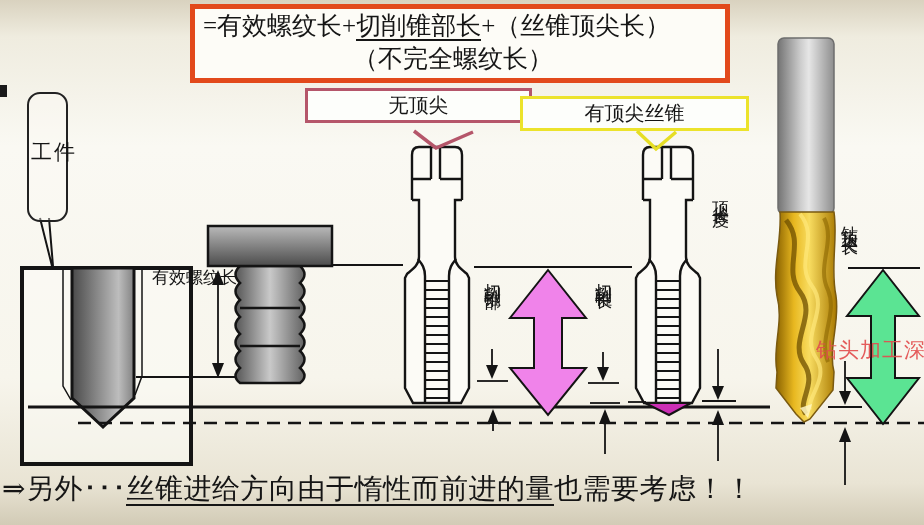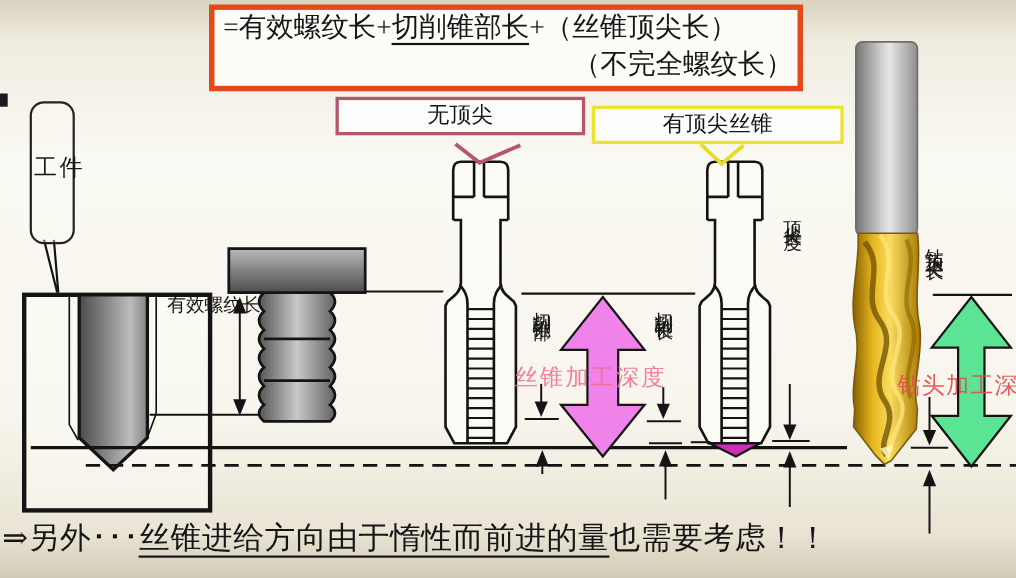--- a/index.html
+++ b/index.html
@@ -8,37 +8,37 @@
     font-family:"Liberation Serif","DejaVu Serif",serif;color:#151515;
     background:linear-gradient(180deg,#d9d2bf 0%,#efecdf 7%,#faf9f3 28%,#f7f5ec 72%,#e9e4d4 92%,#d2cbb6 100%);
   }
   .layer{position:absolute;left:0;top:0;pointer-events:none;}
   
   .formula{
     position:absolute;left:190px;top:4px;width:518px;
     border:5px solid #e2491b;background:#fdfcf7;
     text-align:left;font-size:25px;line-height:1.3;padding:1px 4px 3px 8px;
   }
-  .formula .l2{text-align:right;text-indent:150px;}
+  .formula .l2{text-align:left;text-indent:150px;}
   .u{border-bottom:2px solid #151515;}
   
   .workpiece{
     position:absolute;left:20px;top:266px;width:165px;height:192px;
     border:4px solid #141414;background:rgba(252,251,246,.55);
   }
   .balloon{
     position:absolute;left:27px;top:92px;width:37px;height:126px;
     border:2.5px solid #222;border-radius:13px;background:rgba(252,251,246,.4);
   }
   .balloon-text{position:absolute;left:31px;top:106px;font-size:21px;white-space:nowrap;letter-spacing:2px;margin-top:32px;}
   
   .labelbox{position:absolute;background:#fdfefb;text-align:center;font-size:20px;}
   .bolt-label{left:185px;top:186px;width:156px;height:29px;line-height:29px;border:2px solid #9fdcb4;}
   .notip-label{left:290px;top:88px;width:221px;height:29px;line-height:29px;border:3px solid #b5566a;margin-left:15px;}
-  .withtip-label{left:538px;top:96px;width:223px;height:29px;line-height:29px;border:3px solid #ece32b;}
+  .withtip-label{left:520px;top:96px;width:223px;height:29px;line-height:29px;border:3px solid #ece32b;}
   
   .dim{position:absolute;font-size:17px;white-space:nowrap;}
   .vtext{writing-mode:vertical-rl;text-orientation:upright;letter-spacing:3px;}
   .eff-len{left:152px;top:266px;}
   .cone-part{left:481px;top:270px;}
   .cone-len{left:592px;top:270px;}
   .tip-len{left:709px;top:188px;}
   .drill-tip-len{left:838px;top:213px;}
   .pink-depth{left:468px;top:329px;font-size:21px;letter-spacing:2px;color:rgba(242,110,140,.88);}
   .red-depth{left:816px;top:336px;font-size:21px;letter-spacing:1px;color:rgba(226,78,78,.92);}
@@ -186,20 +186,19 @@
 
   <div class="balloon"></div>
   <div class="balloon-text">工件</div>
 
   <div class="labelbox notip-label">无顶尖</div>
   <div class="labelbox withtip-label">有顶尖丝锥</div>
 
   <div class="dim eff-len">有效螺纹长</div>
   <div class="dim vtext cone-part">切削锥部</div>
   <div class="dim vtext cone-len">切削锥长</div>
-  <div class="dim pink-depth">丝锥加工深度</div>
   <div class="dim vtext tip-len">顶尖长度</div>
   <div class="dim vtext drill-tip-len">钻头顶尖长</div>
   <div class="dim red-depth">钻头加工深度</div>
 
   <div class="footer"><span>⇒另外･･･</span><span class="u">丝锥进给方向由于惰性而前进的量</span><span>也需要考虑！！</span></div>
 
 </div>
 
 </body></html>

